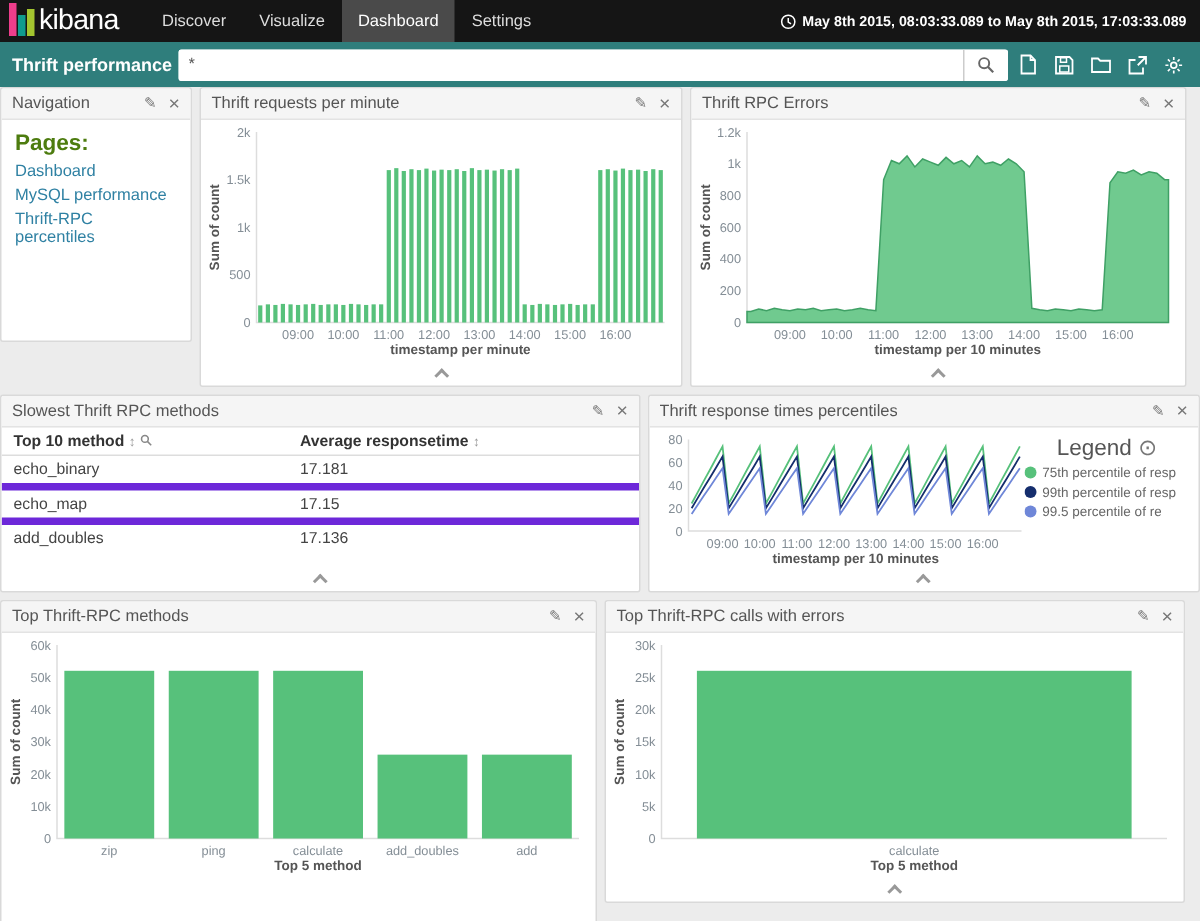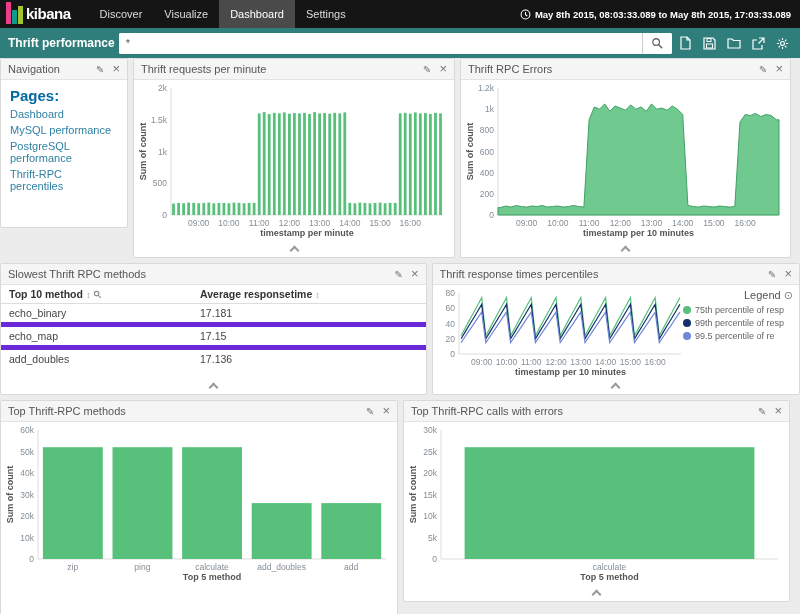--- a/index.html
+++ b/index.html
@@ -7,21 +7,21 @@
   body{font-family:"Liberation Sans","DejaVu Sans",sans-serif;background:#ececec;color:#333}
 
   
   .topnav{height:28px;background:#151515;display:flex;align-items:center;color:#fff}
   .brand{display:flex;align-items:flex-end;padding:0 10px 2px 6px;cursor:pointer}
   .stripes{display:inline-flex;align-items:flex-end;gap:1px;margin-right:3px}
   .stripes i{display:block;width:5px}
   .s1{height:22px;background:#ee3d8b}
   .s2{height:14px;background:#0f9b8e}
   .s3{height:18px;background:#a3c52f}
-  .brandtext{font-size:15px;font-weight:bold;letter-spacing:-.5px;line-height:20px}
+  .brandtext{font-size:19px;font-weight:normal;letter-spacing:-.5px;line-height:20px}
   .tabs{display:flex;height:100%;align-items:center;margin-left:8px}
   .tab{font-size:11px;color:#ddd;padding:0 11px;line-height:28px;cursor:pointer;text-decoration:none}
   .tab.active{background:#4a4a4a;color:#fff}
   .timerange{margin-left:auto;display:flex;align-items:flex-start;gap:4px;font-size:9.5px;font-weight:bold;padding-right:9px;cursor:pointer;white-space:nowrap}
 
   
   .querybar{height:30px;background:#2f7e7c;display:flex;align-items:center;padding:0 8px;gap:4px}
   .dash-title{color:#fff;font-size:12px;font-weight:bold;white-space:nowrap}
   .searchwrap{flex:1;display:flex;height:21px;background:#fff;border-radius:2px;overflow:hidden}
   .searchinput{flex:1;border:none;outline:none;font-size:11px;padding:2px 7px;color:#555;font-family:inherit}
@@ -44,42 +44,42 @@
   .phead .ptitle{white-space:nowrap;overflow:hidden}
   .picons{margin-left:auto;display:flex;gap:8px;align-items:center}
   .pedit{font-size:10px;color:#777;cursor:pointer}
   .pclose{font-size:13px;color:#777;cursor:pointer;line-height:10px}
   .pbody{flex:1;overflow:hidden}
   .collapse{height:14px;display:flex;justify-content:center;align-items:flex-start;cursor:pointer;flex:none}
   .collapse i{width:7px;height:7px;border-top:2px solid #999;border-left:2px solid #999;transform:rotate(45deg);margin-top:4px}
 
   
   .navbody{padding:5px 9px}
-  .pages-h{font-size:15px;font-weight:bold;color:#0369a1;margin:2px 0 2px}
+  .pages-h{font-size:15px;font-weight:bold;color:#4d7c0f;margin:2px 0 2px}
   .navlink{display:block;font-size:11px;color:#2f81a3;text-decoration:none;margin:4px 0;cursor:pointer}
 
   
   table.kb{width:100%;border-collapse:collapse;font-size:10.5px}
   table.kb th{text-align:left;font-weight:bold;color:#333;padding:3px 8px;border-bottom:1px solid #ddd;white-space:nowrap}
   table.kb td{padding:3px 8px;border-top:5px solid #6d28d9;color:#444}
   table.kb tr:first-child td{border-top:none}
   .sorticon{color:#999;font-size:9px;margin-left:3px}
   th .mag{margin-left:3px;vertical-align:-1px}
 
   
   .chartbody{padding:2px 3px 0}
   svg.chart{display:block}
   svg .tick{font-size:8.5px;fill:#848e96}
   svg .axis{stroke:#ddd;stroke-width:1;fill:none}
   svg .xlabel,svg .ylabel{font-size:9px;fill:#555;font-weight:bold}
 
   
   .pctbody{display:flex;padding:2px}
   .legend{width:120px;padding:2px 4px 0 2px;overflow:hidden}
-  .legend-head{font-size:11px;color:#555;text-align:right;margin-bottom:3px;white-space:nowrap}
+  .legend-head{font-size:15px;color:#555;text-align:center;margin-bottom:3px;white-space:nowrap}
   .legend-toggle{cursor:pointer;color:#777}
   .legend-item{display:flex;align-items:center;gap:4px;margin:3px 0;cursor:pointer;white-space:nowrap;overflow:hidden}
   .legend-item .dot{width:8px;height:8px;border-radius:50%;flex:none}
   .legend-item span.lbl{font-size:9px;color:#666;overflow:hidden}
 </style>
 </head>
 <body>
 
 <header class="topnav">
   <div class="brand">
@@ -159,21 +159,20 @@
         <span class="ptitle">Navigation</span>
         <span class="picons">
             <span class="pedit">✎</span>
             <span class="pclose">×</span>
           </span>
       </div>
       <div class="pbody navbody">
         <div class="pages-h">Pages:</div>
         <a class="navlink">Dashboard</a>
         <a class="navlink">MySQL performance</a>
-        <a class="navlink">PostgreSQL performance</a>
         <a class="navlink">Thrift-RPC percentiles</a>
       </div>
     </section>
 
     <section class="panel p-req">
       <div class="phead">
         <span class="ptitle">Thrift requests per minute</span>
         <span class="picons">
             <span class="pedit">✎</span>
             <span class="pclose">×</span>

